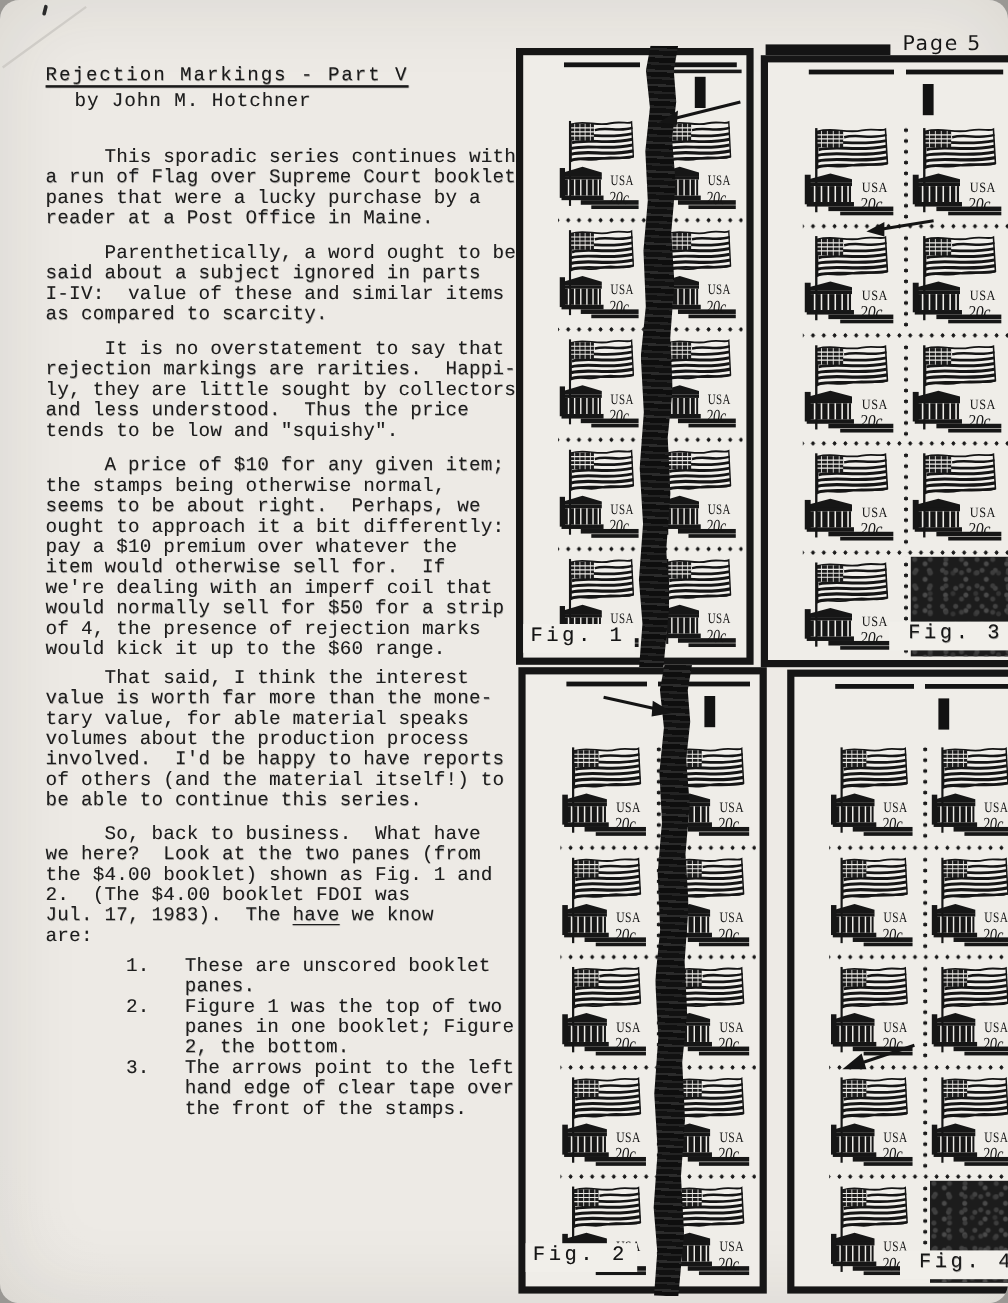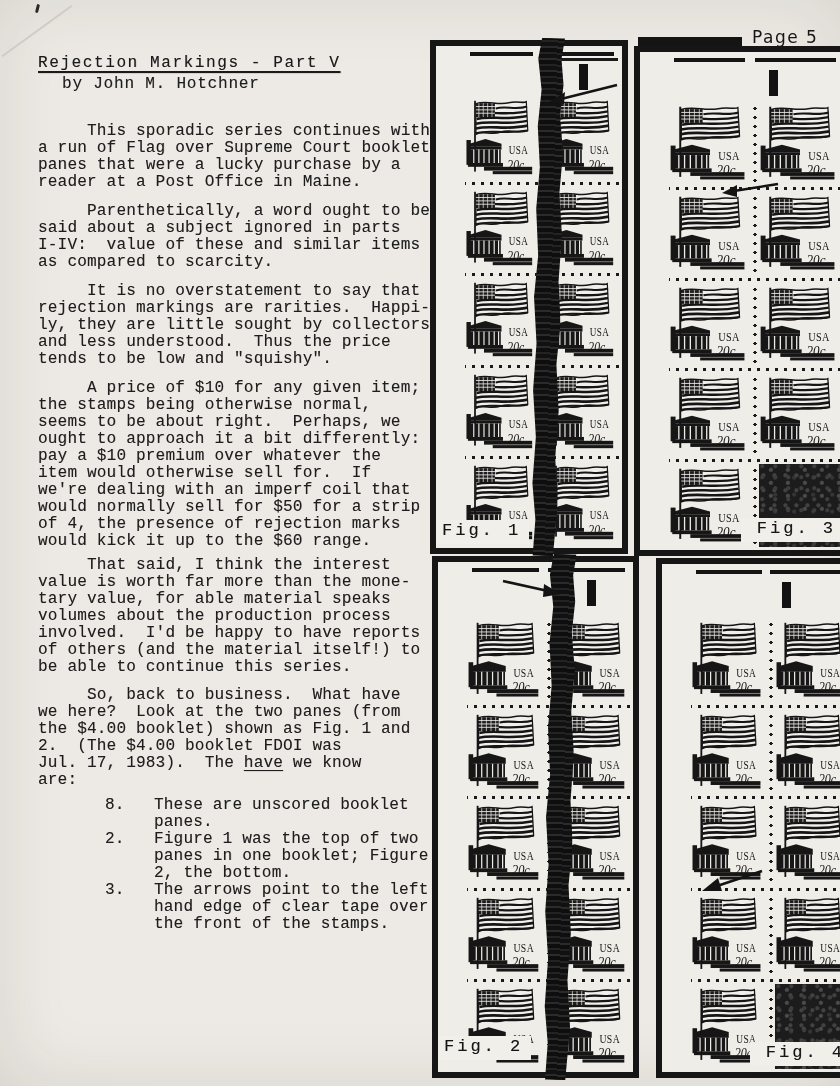--- a/index.html
+++ b/index.html
@@ -4,21 +4,21 @@
 <style>
   :root{
     --mono:"Liberation Mono","DejaVu Sans Mono",monospace;
     --ink:#1d1d1d;
   }
   html,body{margin:0;padding:0;background:#9a9894;}
   .page{
     position:relative;width:840px;height:1086px;margin:0 auto;overflow:hidden;
     background:radial-gradient(140% 120% at 55% 42%, #edeae5 55%, #e7e4df 78%, #dcd9d4 93%, #c8c5c0 100%);
     box-shadow:inset 0 0 70px rgba(40,35,30,.10);
-    font-family:var(--mono);color:var(--ink);
+    font-family:var(--mono);color:var(--ink);border-radius:16px;
   }
   .crease{position:absolute;left:-6px;top:30px;width:86px;height:2px;background:#cfccc7;transform:rotate(-36deg);}
   .speck{position:absolute;left:36px;top:4px;width:3px;height:9px;background:#2a2a2a;transform:rotate(14deg);border-radius:2px;}
   .page-number{position:absolute;left:752px;top:27px;font-family:"DejaVu Sans",sans-serif;font-size:17px;letter-spacing:1.5px;color:#161616;}
   .header-bar{position:absolute;left:638px;top:37px;width:104px;height:9px;background:#141414;}
 
   .title{position:absolute;left:38px;top:54px;margin:0;font-family:var(--mono);font-size:16px;font-weight:normal;
     letter-spacing:1.6px;text-decoration:underline;text-underline-offset:4px;text-decoration-thickness:1.5px;color:#1a1a1a;
     text-shadow:.3px .3px 0 rgba(20,20,20,.4);}
   .byline{position:absolute;left:62px;top:75px;font-size:16px;letter-spacing:.8px;text-shadow:.3px .3px 0 rgba(20,20,20,.35);}
@@ -136,21 +136,21 @@
 involved.  I'd be happy to have reports
 of others (and the material itself!) to
 be able to continue this series.</div>
   <div class="para" style="top:687px"><span>     So, back to business.  What have
 we here?  Look at the two panes (from
 the $4.00 booklet) shown as Fig. 1 and
 2.  (The $4.00 booklet FDOI was
 Jul. 17, 1983).  The </span><span class="u">have</span><span> we know
 are:</span></div>
   <div class="list">
-    <div class="item">8.   These are unscored booklet
+    <div class="item">1.   These are unscored booklet
      panes.</div>
     <div class="item">2.   Figure 1 was the top of two
      panes in one booklet; Figure
      2, the bottom.</div>
     <div class="item">3.   The arrows point to the left
      hand edge of clear tape over
      the front of the stamps.</div>
   </div>
 
   <div class="pane" style="left:430px;top:40px;width:198px;height:514px">

